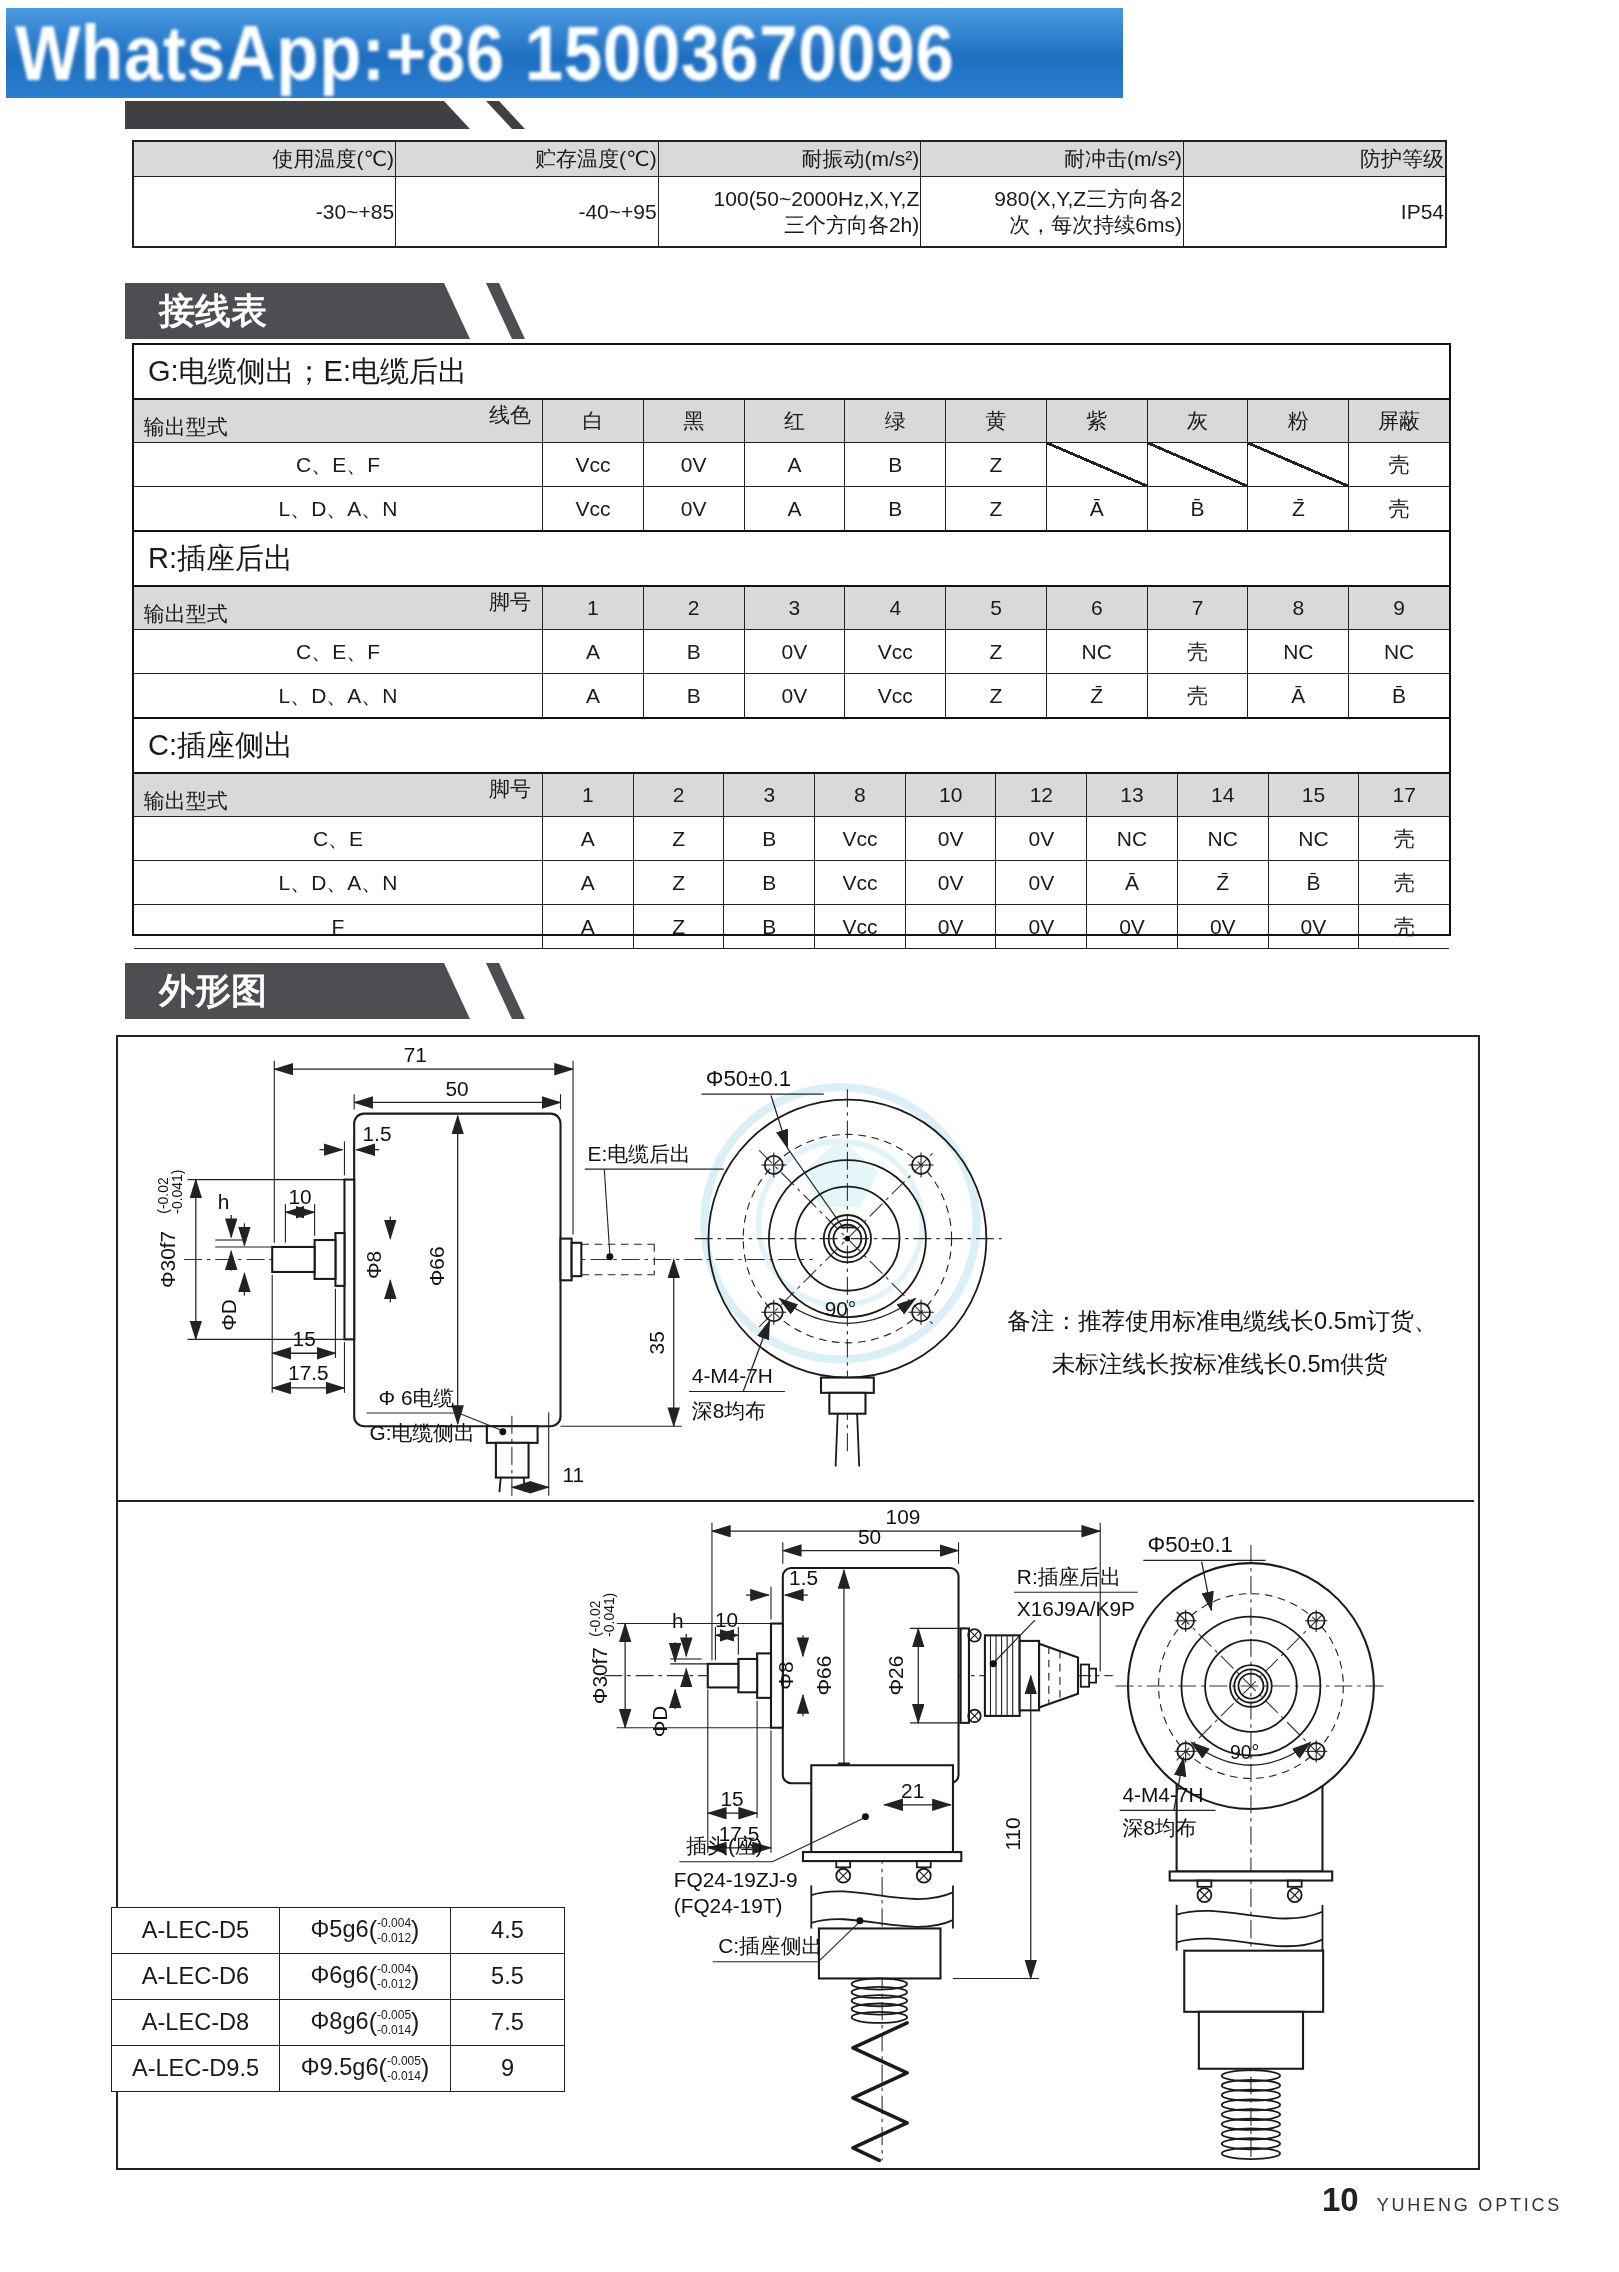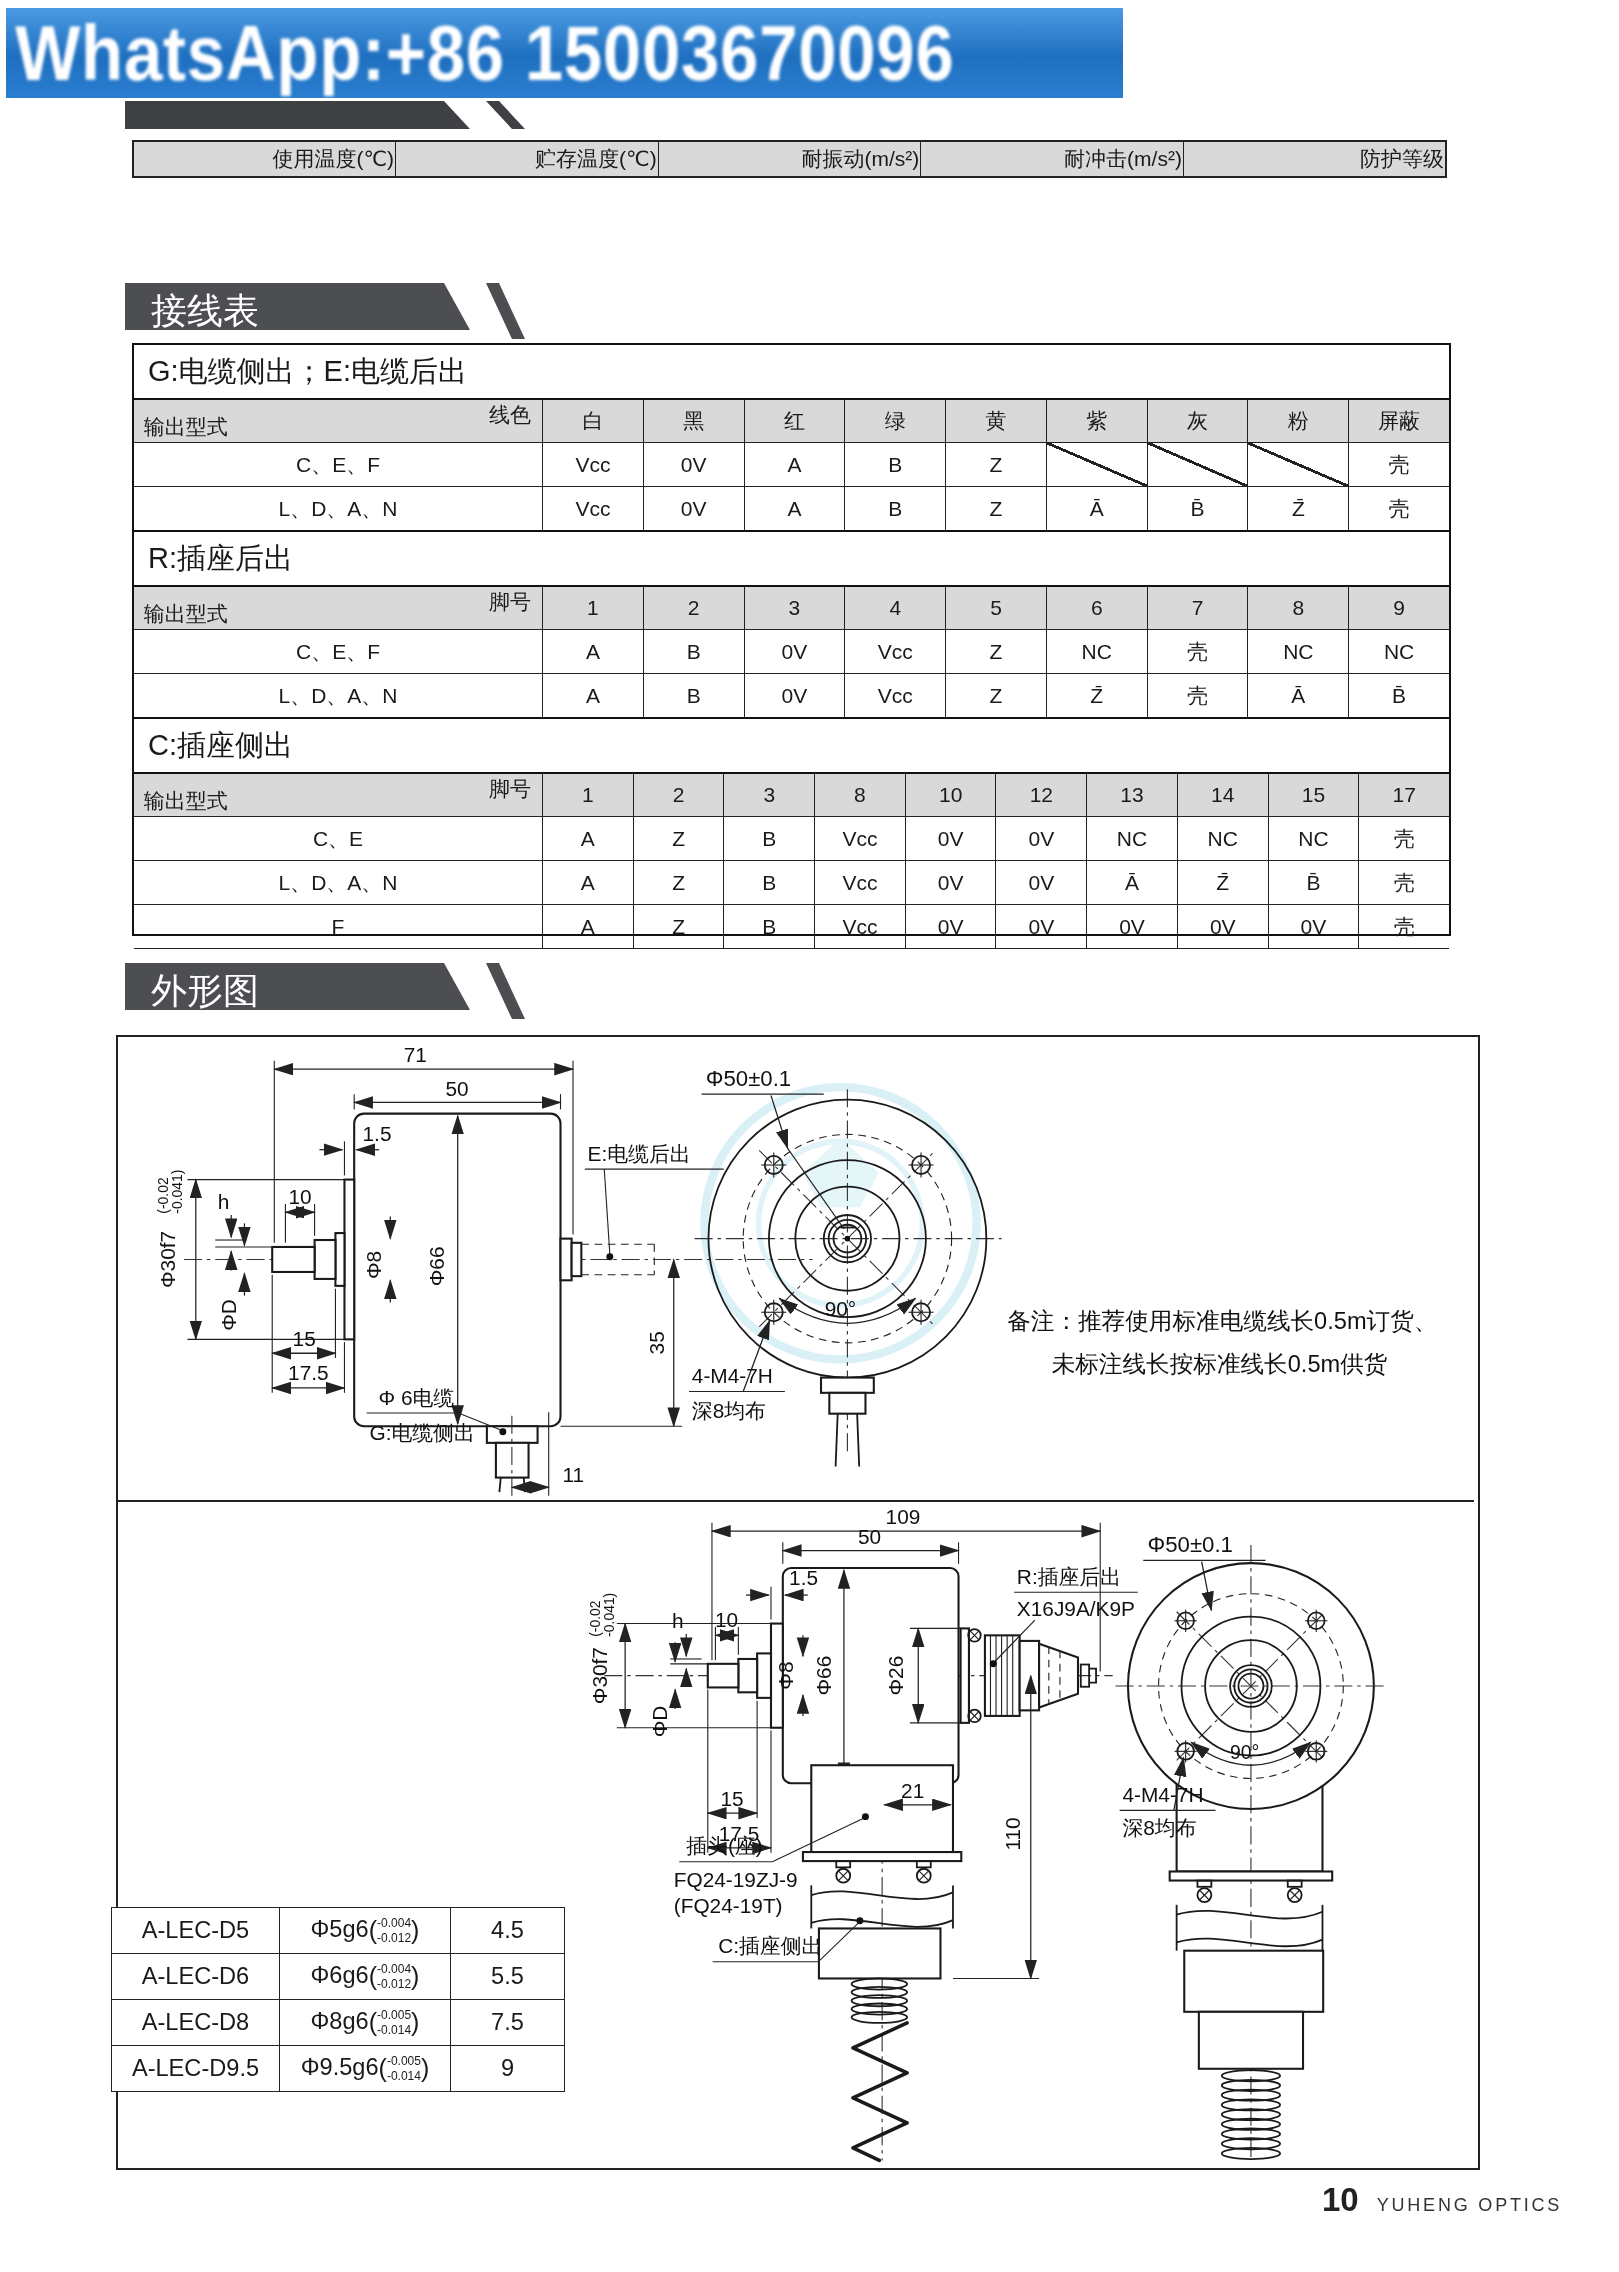--- a/index.html
+++ b/index.html
@@ -8,22 +8,22 @@
   
   .banner{position:absolute;left:5.6px;top:8.3px;width:1117px;height:90px;
           background:linear-gradient(#4a9ae2,#1e6fc0 55%,#2b7fd0);display:flex;align-items:center;}
   .banner-text{font-size:69px;font-weight:bold;color:#fff;letter-spacing:0.7px;
                filter:blur(1.4px);white-space:nowrap;padding-left:9.7px;transform:scaleY(1.12);}
   .hidden-band{position:absolute;left:125px;top:101px;width:347px;height:28px;background:#3f4043;
                clip-path:polygon(0 0,319px 0,345px 100%,0 100%);}
   .hidden-band-slash{position:absolute;left:486px;top:101px;width:39px;height:28px;background:#3f4043;
                clip-path:polygon(0 0,13px 0,39px 100%,26px 100%);}
   
-  .band{position:absolute;left:125px;width:347px;height:47px;background:#4d4e52;color:#fff;
-        font-size:36px;font-weight:400;line-height:56px;padding-left:8px;
+  .band{position:absolute;left:125px;width:347px;height:56px;background:#4d4e52;color:#fff;
+        font-size:36px;font-weight:700;line-height:56px;padding-left:16px;
         clip-path:polygon(0 0,319px 0,345px 100%,0 100%);}
   .band span{padding-left:18px;}
   .band-slash{position:absolute;left:486px;width:39px;height:56px;background:#4d4e52;
         clip-path:polygon(0 0,13px 0,39px 100%,26px 100%);}
   
   .spec{position:absolute;left:132px;top:140px;width:1315px;border-collapse:collapse;table-layout:fixed;}
   .spec th,.spec td{border:1.4px solid #222;text-align:right;vertical-align:middle;}
   .spec th{background:#d9d9d9;font-size:21px;font-weight:normal;height:32px;}
   .spec td{font-size:21px;height:67px;white-space:pre-line;line-height:26px;}
   .spec{border:2.1px solid #222;}
@@ -79,20 +79,29 @@
 
   <table class="spec">
     <tbody>
         <tr>
       <th>使用温度(℃)</th>
       <th>贮存温度(℃)</th>
       <th>耐振动(m/s²)</th>
       <th>耐冲击(m/s²)</th>
       <th>防护等级</th>
     </tr>
+    <tr>
+      <td>-30~+85</td>
+      <td>-40~+95</td>
+      <td>100(50~2000Hz,X,Y,Z
+三个方向各2h)</td>
+      <td>980(X,Y,Z三方向各2
+次，每次持续6ms)</td>
+      <td>IP54</td>
+    </tr>
   </tbody>
     </table>
 
   <div class="band" style="top:283px;">
     <span>接线表</span>
   </div>
   <div class="band-slash" style="top:283px;"></div>
 
   <div class="wirebox">
     <div class="wnote">G:电缆侧出；E:电缆后出</div>

